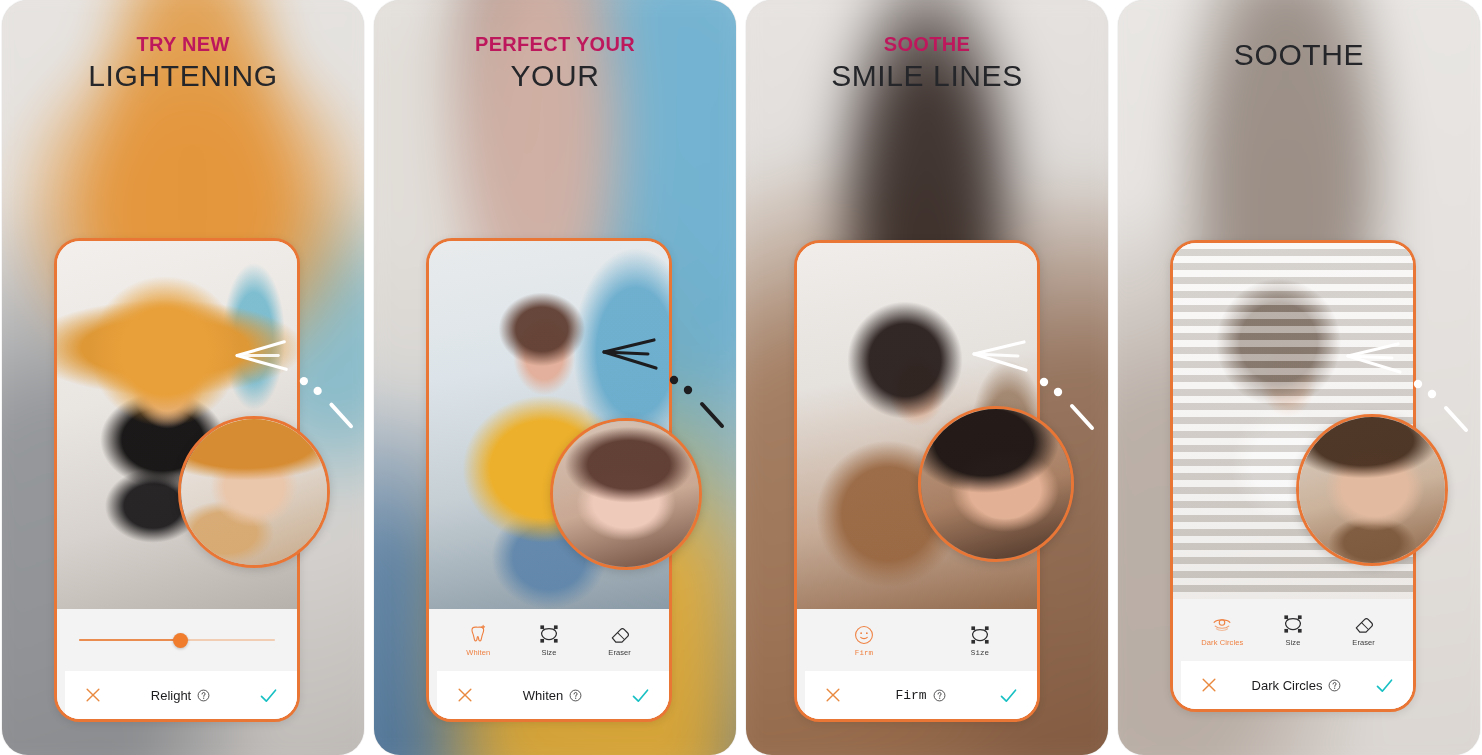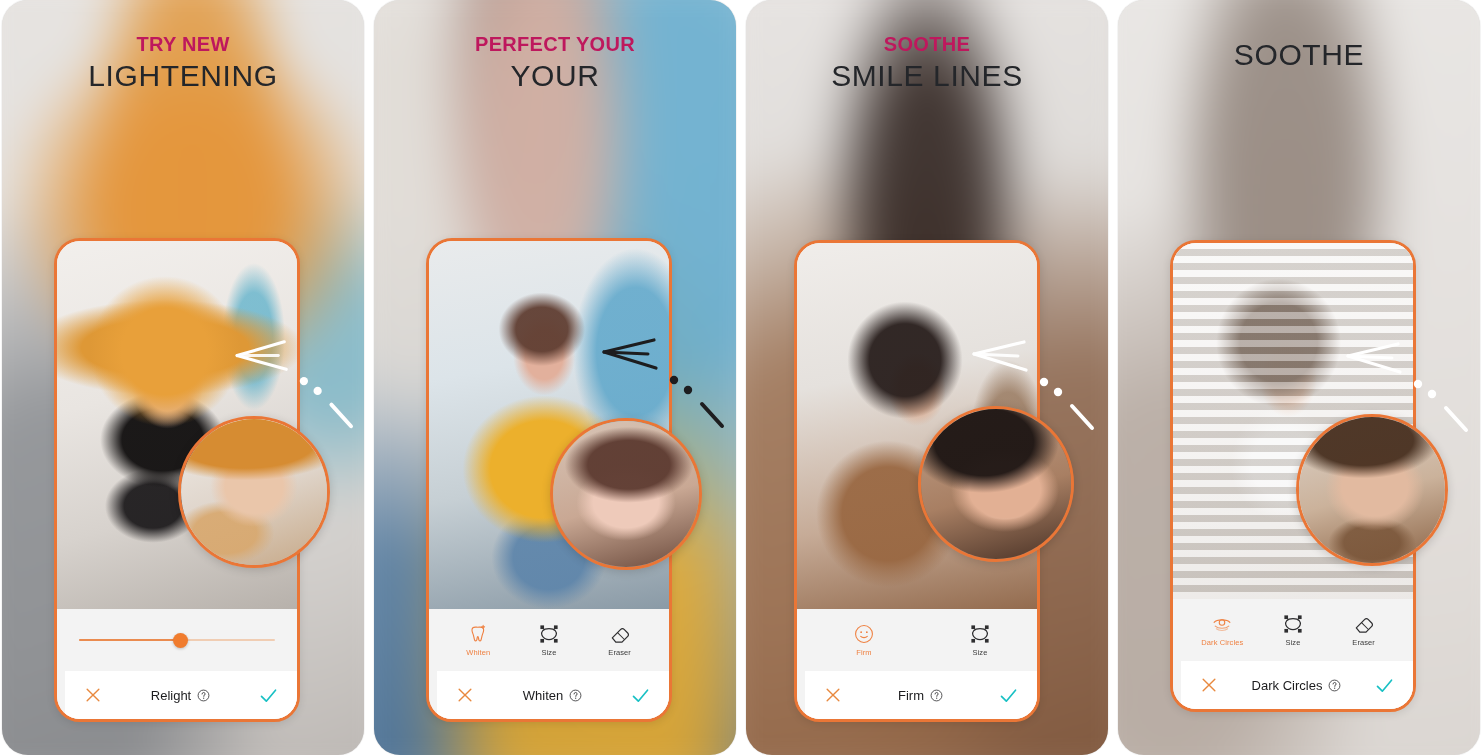--- a/index.html
+++ b/index.html
@@ -108,21 +108,21 @@
     height: 484px;
     border: 3px solid #ea7636;
     border-radius: 26px;
     overflow: hidden;
     background: #efefef;
     z-index: 5;
     box-shadow: 0 2px 8px rgba(0,0,0,0.10);
     text-align: center;
   }
   .panel2 .device { left: 52px; top: 238px; width: 246px; height: 484px; }
-  .panel3 .device { left: 48px; top: 240px; width: 246px; height: 482px; }
+  .panel3 .device { left: 48px; top: 240px; width: 246px; height: 482px; font-family: Liberation Mono, monospace; }
   .panel4 .device { left: 52px; top: 240px; width: 246px; height: 472px; }
 
   .device-photo {
     position: absolute;
     left: 0; right: 0; top: 0;
     bottom: 110px;
     overflow: hidden;
   }
   .device-photo .ph { position: absolute; inset: 0; }
 

